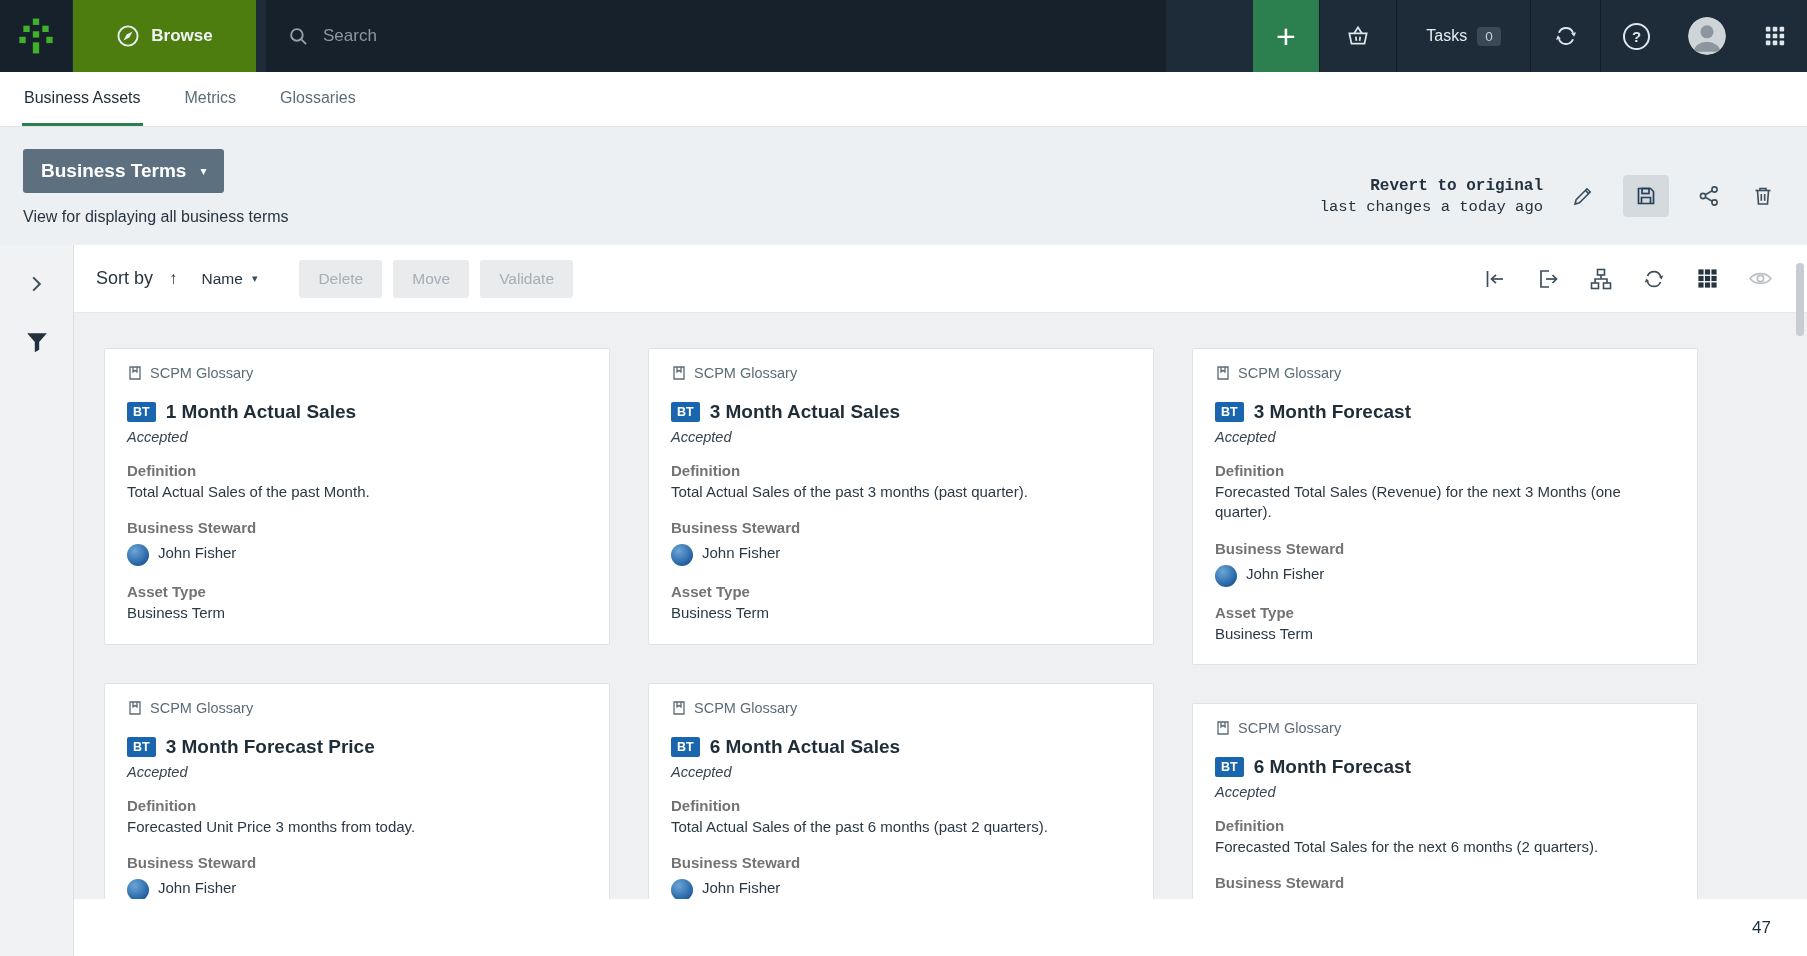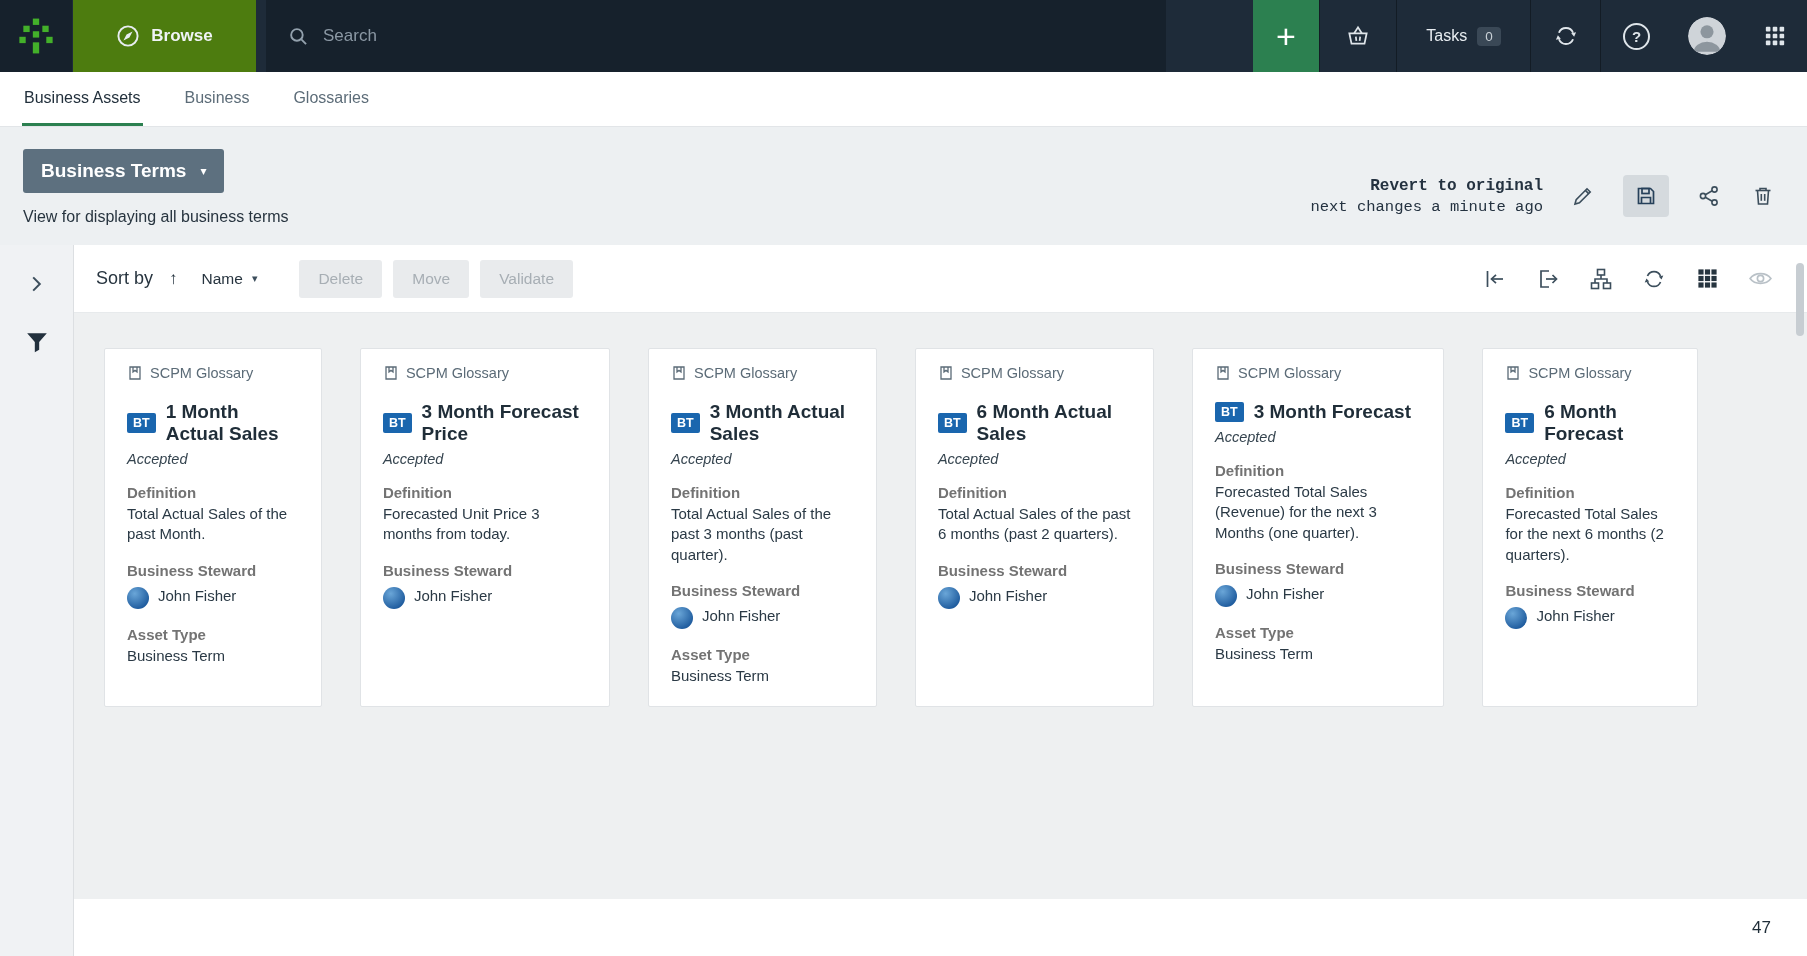--- a/index.html
+++ b/index.html
@@ -57,21 +57,21 @@
   .sort-field { margin-left:24px; display:flex; align-items:center; gap:9px; font-size:15.5px; color:#27343f; cursor:pointer; }
   .sort-field .caret { font-size:11px; color:#3c4e5c; }
   .t-buttons { margin-left:42px; display:flex; gap:11px; }
   .t-btn { height:38px; padding:0 19px; background:#e9ebed; color:#a7aeb4; font-size:15.5px; font-family:inherit; border:none; border-radius:3px; display:flex; align-items:center; cursor:default; }
   .t-right { margin-left:auto; display:flex; align-items:center; gap:27px; }
   .t-icon { width:26px; height:26px; display:flex; align-items:center; justify-content:center; cursor:pointer; }
 
   
   .content { flex:1; min-height:0; overflow:hidden; padding:35px 0 0 30px; }
   .cards { display:flex; gap:38px; }
-  .col { width:506px; display:flex; flex-direction:row; gap:38px; }
+  .col { width:506px; display:flex; flex-direction:column; gap:38px; }
   .card { background:#fff; border:1px solid #e0e3e6; border-radius:2px; padding:16px 22px 20px; cursor:pointer; }
   .card-glossary { display:flex; align-items:center; gap:7px; font-size:14.5px; color:#5b6b77; }
   .card-title { margin-top:20px; display:flex; align-items:center; gap:10px; }
   .bt-badge { background:#1a66ae; color:#fff; font-size:12.5px; font-weight:bold; padding:3px 6px; border-radius:2px; }
   .term-name { font-size:19px; font-weight:bold; color:#1f2d38; }
   .card-status { margin-top:6px; font-style:italic; font-size:14.5px; color:#35444f; }
   .field-label { margin-top:17px; font-weight:bold; font-size:15px; color:#737373; }
   .field-value { margin-top:3px; font-size:15px; color:#2a3945; line-height:1.35; }
   .steward-row { margin-top:8px; display:flex; align-items:flex-start; gap:9px; font-size:15px; color:#2a3945; }
   .steward-avatar { width:22px; height:22px; border-radius:50%; background:radial-gradient(circle at 35% 30%, #6aa6d8, #1f5c9e 75%); flex:0 0 22px; }
@@ -173,37 +173,37 @@
           <rect x="17" y="9.5" width="5" height="5" rx="1"></rect>
         <rect x="2" y="17" width="5" height="5" rx="1"></rect>
           <rect x="9.5" y="17" width="5" height="5" rx="1"></rect>
           <rect x="17" y="17" width="5" height="5" rx="1"></rect>
       </svg>
     </div>
   </header>
 
   <nav class="tabbar">
     <div class="tab active">Business Assets</div>
-    <div class="tab">Business</div>
+    <div class="tab">Metrics</div>
     <div class="tab">Glossaries</div>
   </nav>
 
   <section class="view-header">
     <div class="vh-left">
       <button class="view-btn">
         <span>Business Terms</span>
         <span class="caret">▾</span>
       </button>
       <div class="vh-subtitle">View for displaying all business terms</div>
     </div>
 
     <div class="vh-right">
       <div class="revert">
         <div class="revert-title">Revert to original</div>
-        <div class="revert-sub">next changes a minute ago</div>
+        <div class="revert-sub">last changes a today ago</div>
       </div>
 
       <span class="hicon">
         <svg width="24" height="24" viewBox="0 0 24 24" fill="none" stroke="#3c4e5c" stroke-width="1.6">
           <path d="M4 20 l1.2-4.4 L16 4.8 l3.2 3.2 L8.4 18.8 Z"></path>
           <path d="M14.4 6.4 l3.2 3.2"></path>
         </svg>
       </span>
 
       <span class="save-btn">

